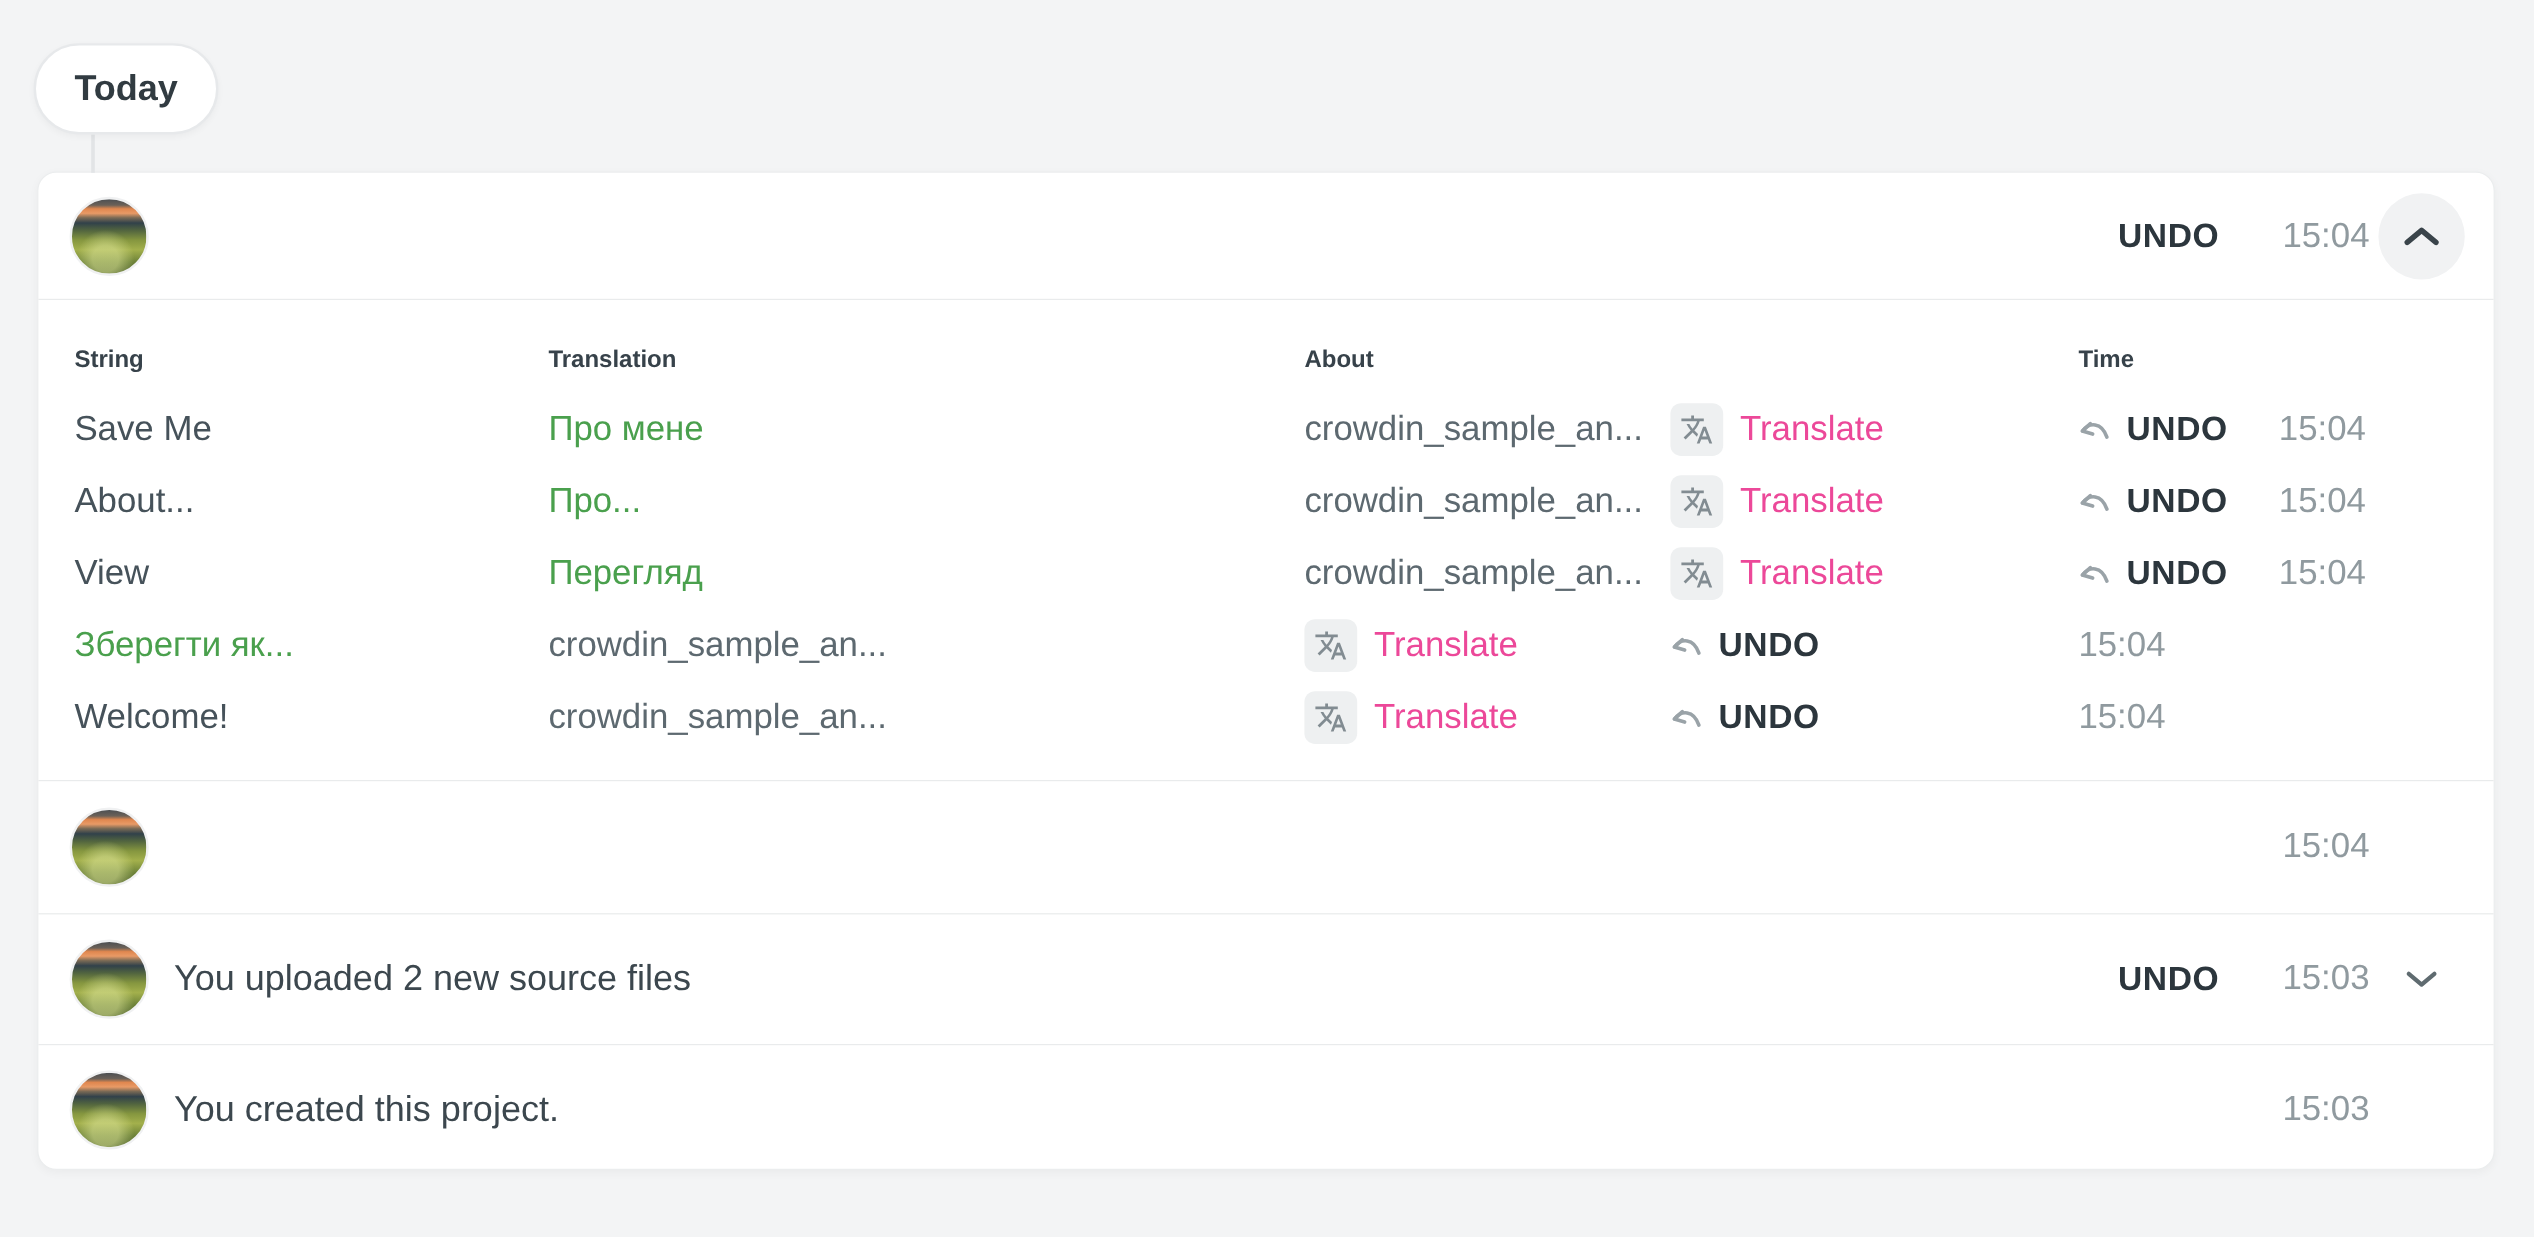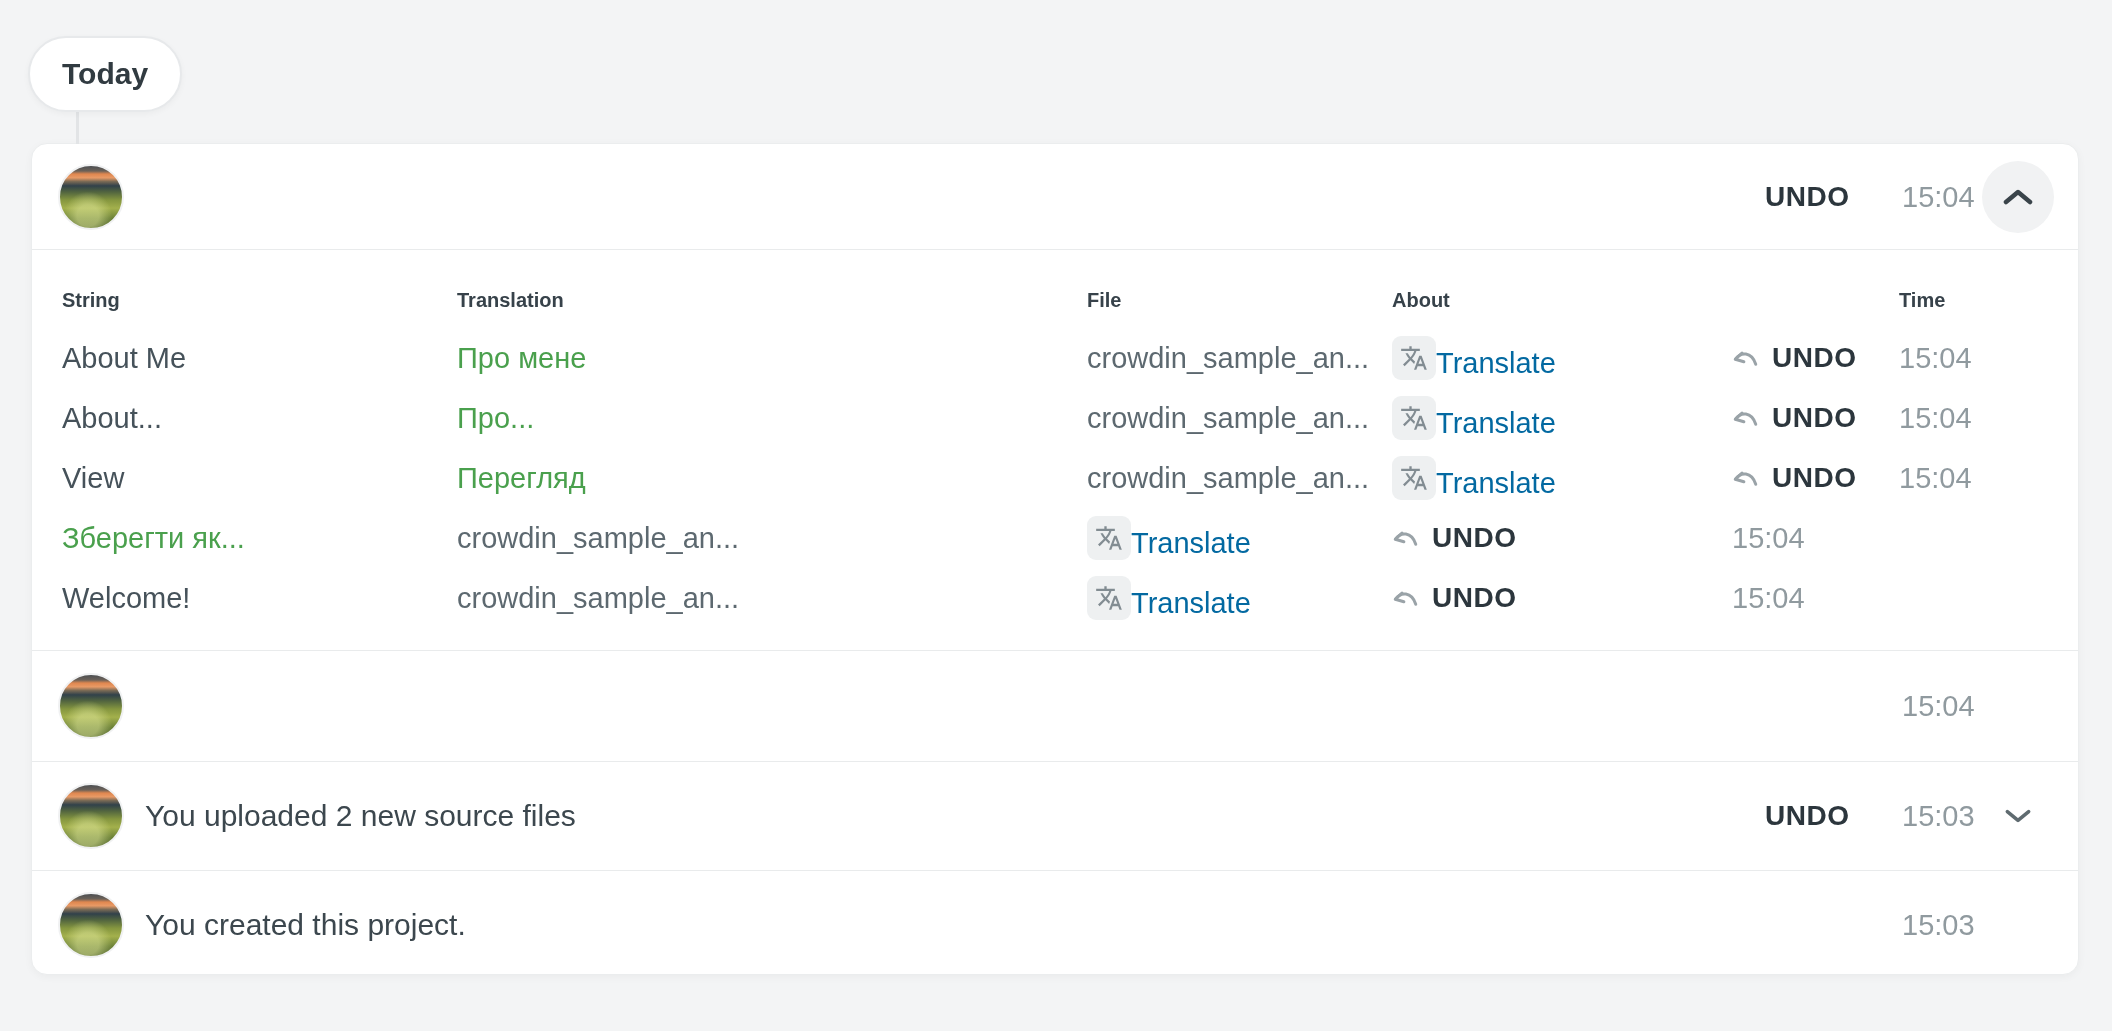--- a/index.html
+++ b/index.html
@@ -88,21 +88,21 @@
     display:grid;
     grid-template-columns:395px 630px 305px 340px 167px 181px;
     padding-left:30px;
     align-items:center;
   }
   .thead{height:56px;font-weight:700;font-size:20px;color:#37424a;}
   .trow{height:60px;font-size:29px;}
   .c-string{color:#46525a;}
   .c-trans{color:#4aa04d;}
   .c-file{color:#5d6970;}
-  .c-step{display:flex;align-items:flex-end;gap:0;color:#0369a1;}
+  .c-step{display:flex;align-items:center;gap:14px;color:#ec4899;}
   .step-icon-box{
     width:44px;height:44px;border-radius:9px;background:#eef0f1;
     display:flex;align-items:center;justify-content:center;flex:none;
   }
   .c-undo{display:flex;align-items:center;gap:10px;}
   .c-undo .u-label{font-weight:700;color:#2c363d;font-size:28px;letter-spacing:0.5px;background:none;border:none;padding:0;cursor:pointer;font-family:inherit;}
   .c-time{color:#909a9f;}
   svg{display:block;}
 </style>
 </head>
@@ -127,28 +127,27 @@
           </svg>
       </button>
     </div>
 
     <div class="divider"></div>
 
     <div class="table">
       <div class="thead">
         <div>String</div>
         <div>Translation</div>
-        <div>File</div>
         <div>About</div>
         <div></div>
         <div>Time</div>
       </div>
 
       <div class="trow">
-        <div class="c-string">About Me</div>
+        <div class="c-string">Save Me</div>
         <div class="c-trans">Про мене</div>
         <div class="c-file">crowdin_sample_an...</div>
         <div class="c-step">
           <span class="step-icon-box">
               <svg width="28" height="28" viewBox="0 0 24 24" fill="#828c92">
                 <path d="M12.87 15.07l-2.54-2.51.03-.03c1.74-1.94 2.98-4.17 3.71-6.53H17V4h-7V2H8v2H1v1.99h11.17C11.5 7.92 10.44 9.75 9 11.35 8.07 10.32 7.3 9.19 6.69 8h-2c.73 1.63 1.73 3.17 2.98 4.56l-5.09 5.02L4 19l5-5 3.11 3.11.76-2.04zM18.5 10h-2L12 22h2l1.12-3h4.75L21 22h2l-4.5-12zm-2.62 7l1.62-4.33L19.12 17h-3.24z"></path>
               </svg>
             </span>
           <span>Translate</span>
         </div>

